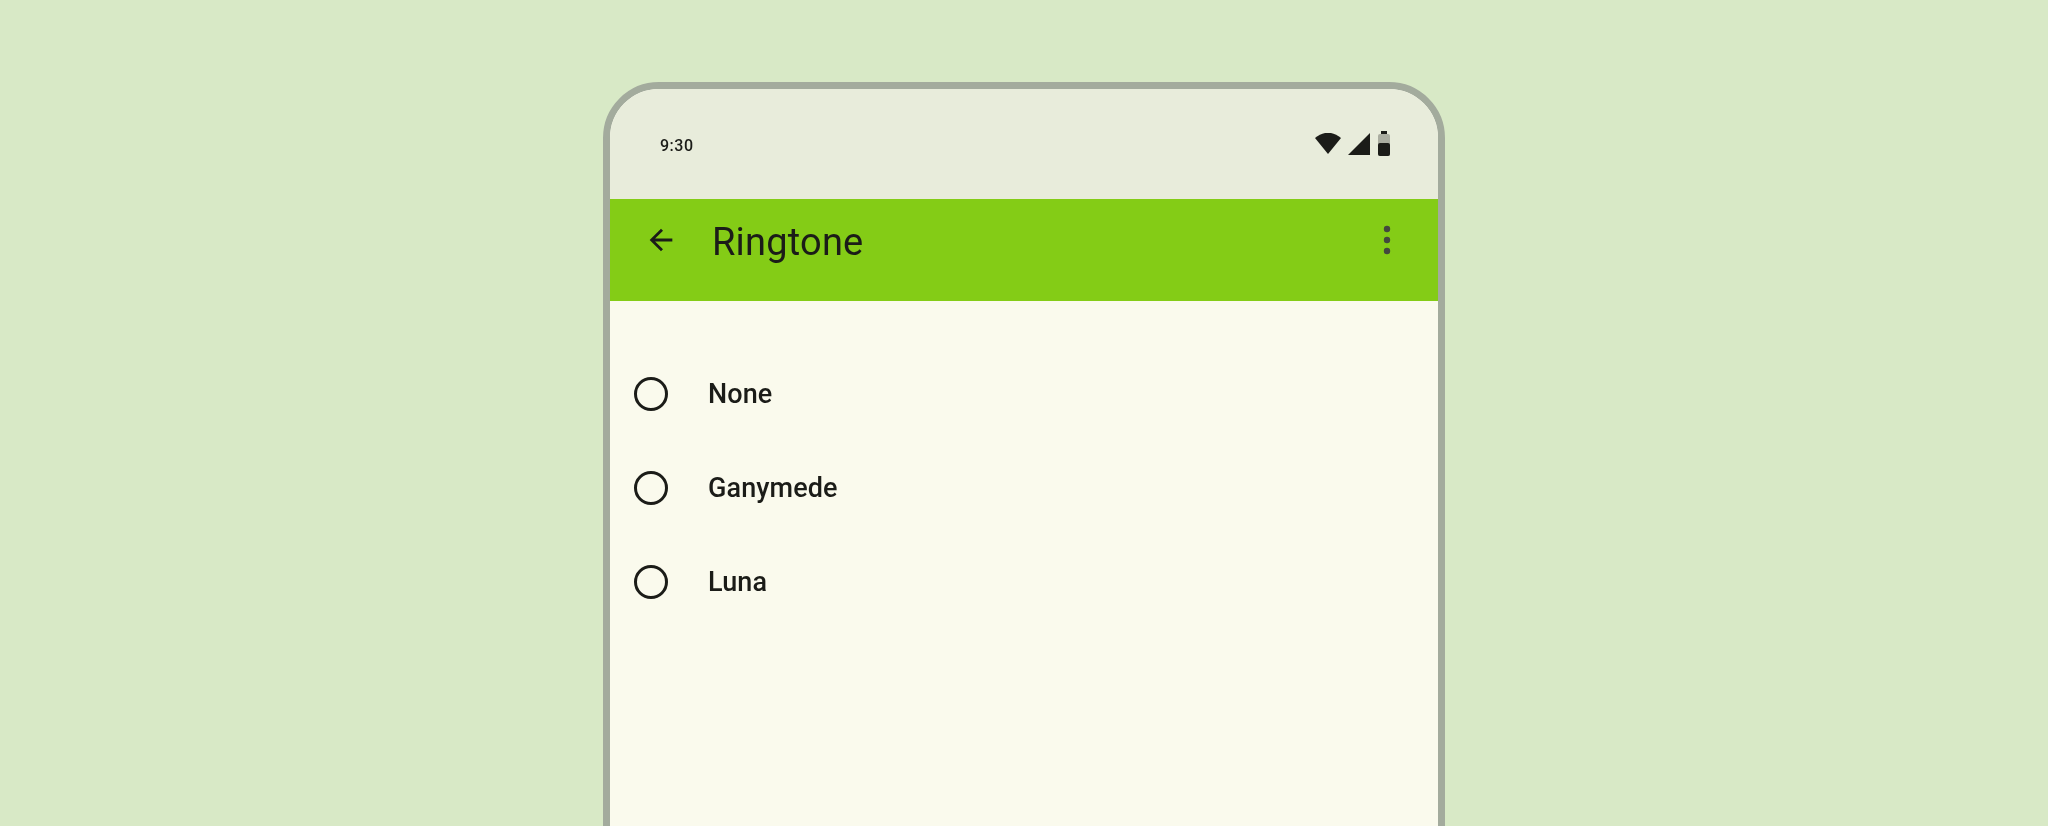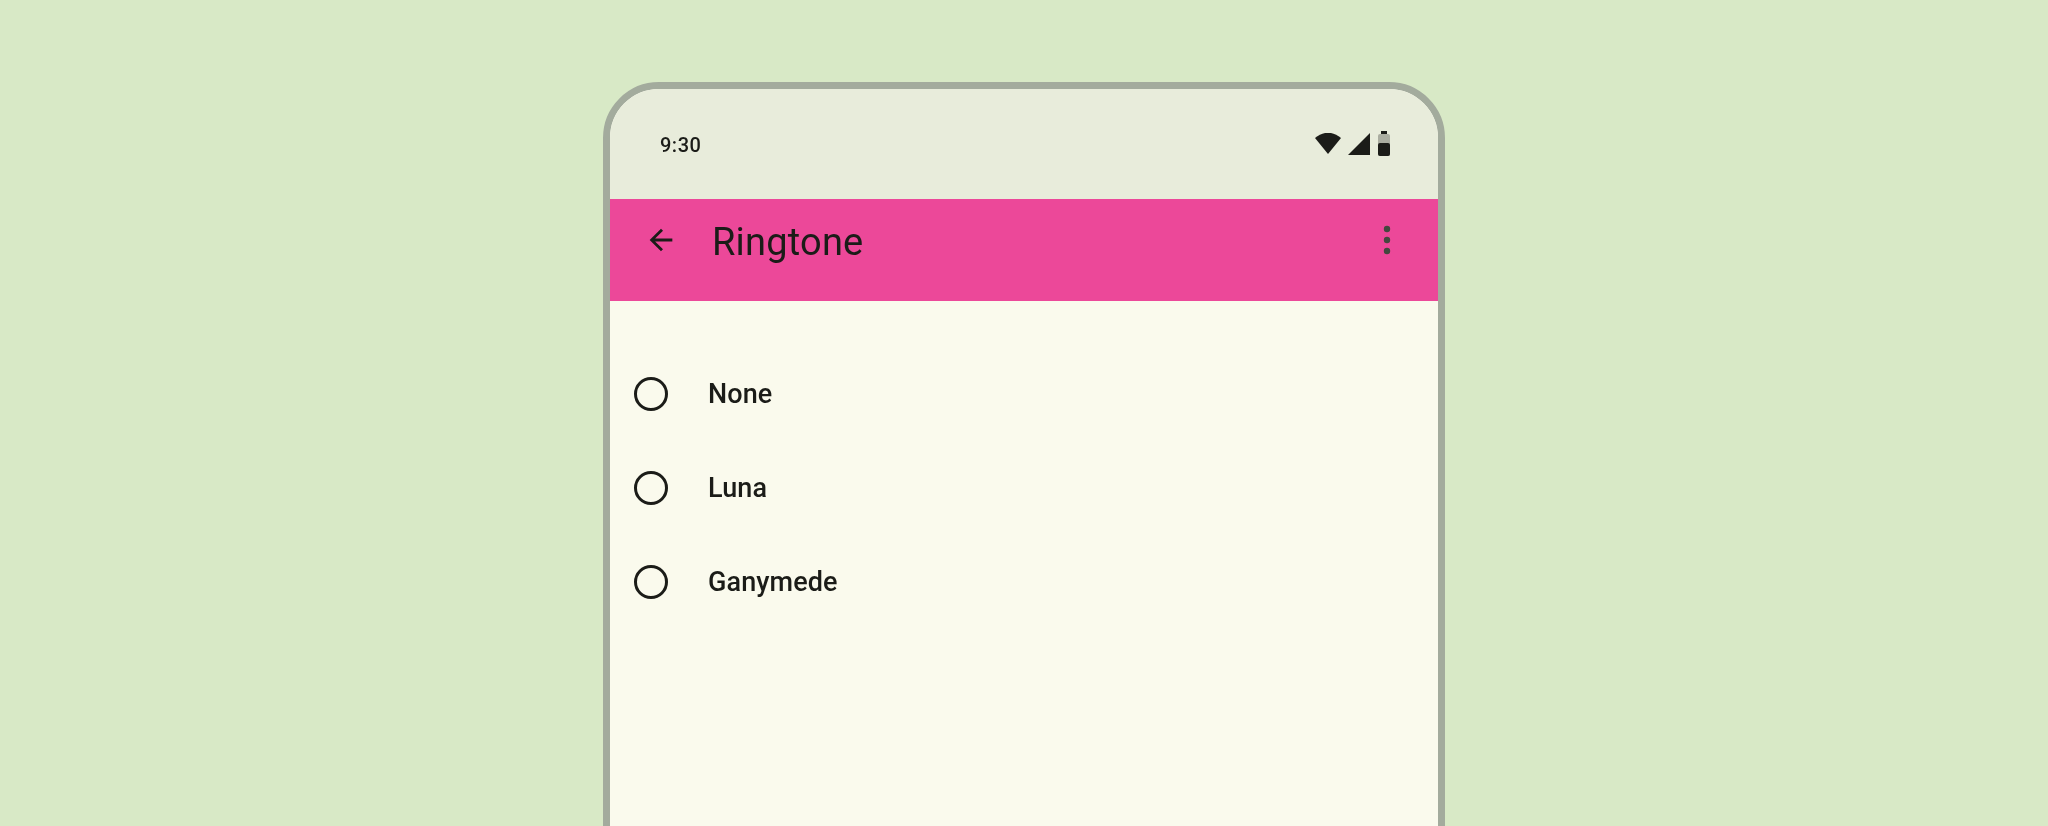--- a/index.html
+++ b/index.html
@@ -24,35 +24,35 @@
   }
   .statusbar {
     height: 110px;
     background: #e8ecdb;
     display: flex;
     align-items: center;
     justify-content: space-between;
     padding: 0 46px 0 50px;
   }
   .status-time {
-    font-size: 20px;
+    font-size: 16px;
     font-weight: 500;
     letter-spacing: 0.5px;
     padding-top: 2px;
   }
   .status-icons {
     display: flex;
     align-items: center;
     gap: 4px;
   }
   .status-icons svg { display: block; }
 
   .topbar {
     height: 102px;
-    background: #ec4899;
+    background: #84cc16;
     display: flex;
     align-items: center;
     padding: 0 28px 16px 28px;
   }
   .topbar .back {
     width: 46px;
     height: 46px;
     display: flex;
     align-items: center;
     justify-content: center;
@@ -170,25 +170,25 @@
         
       </div>
       <div class="option-label">None</div>
     </div>
 
 
     <div class="option">
       <div class="radio">
         
       </div>
-      <div class="option-label">Luna</div>
+      <div class="option-label">Ganymede</div>
     </div>
 
     <div class="option">
       <div class="radio">
         
       </div>
-      <div class="option-label">Ganymede</div>
+      <div class="option-label">Luna</div>
     </div>
 
   </div>
 
 </div>
 
 </body></html>

